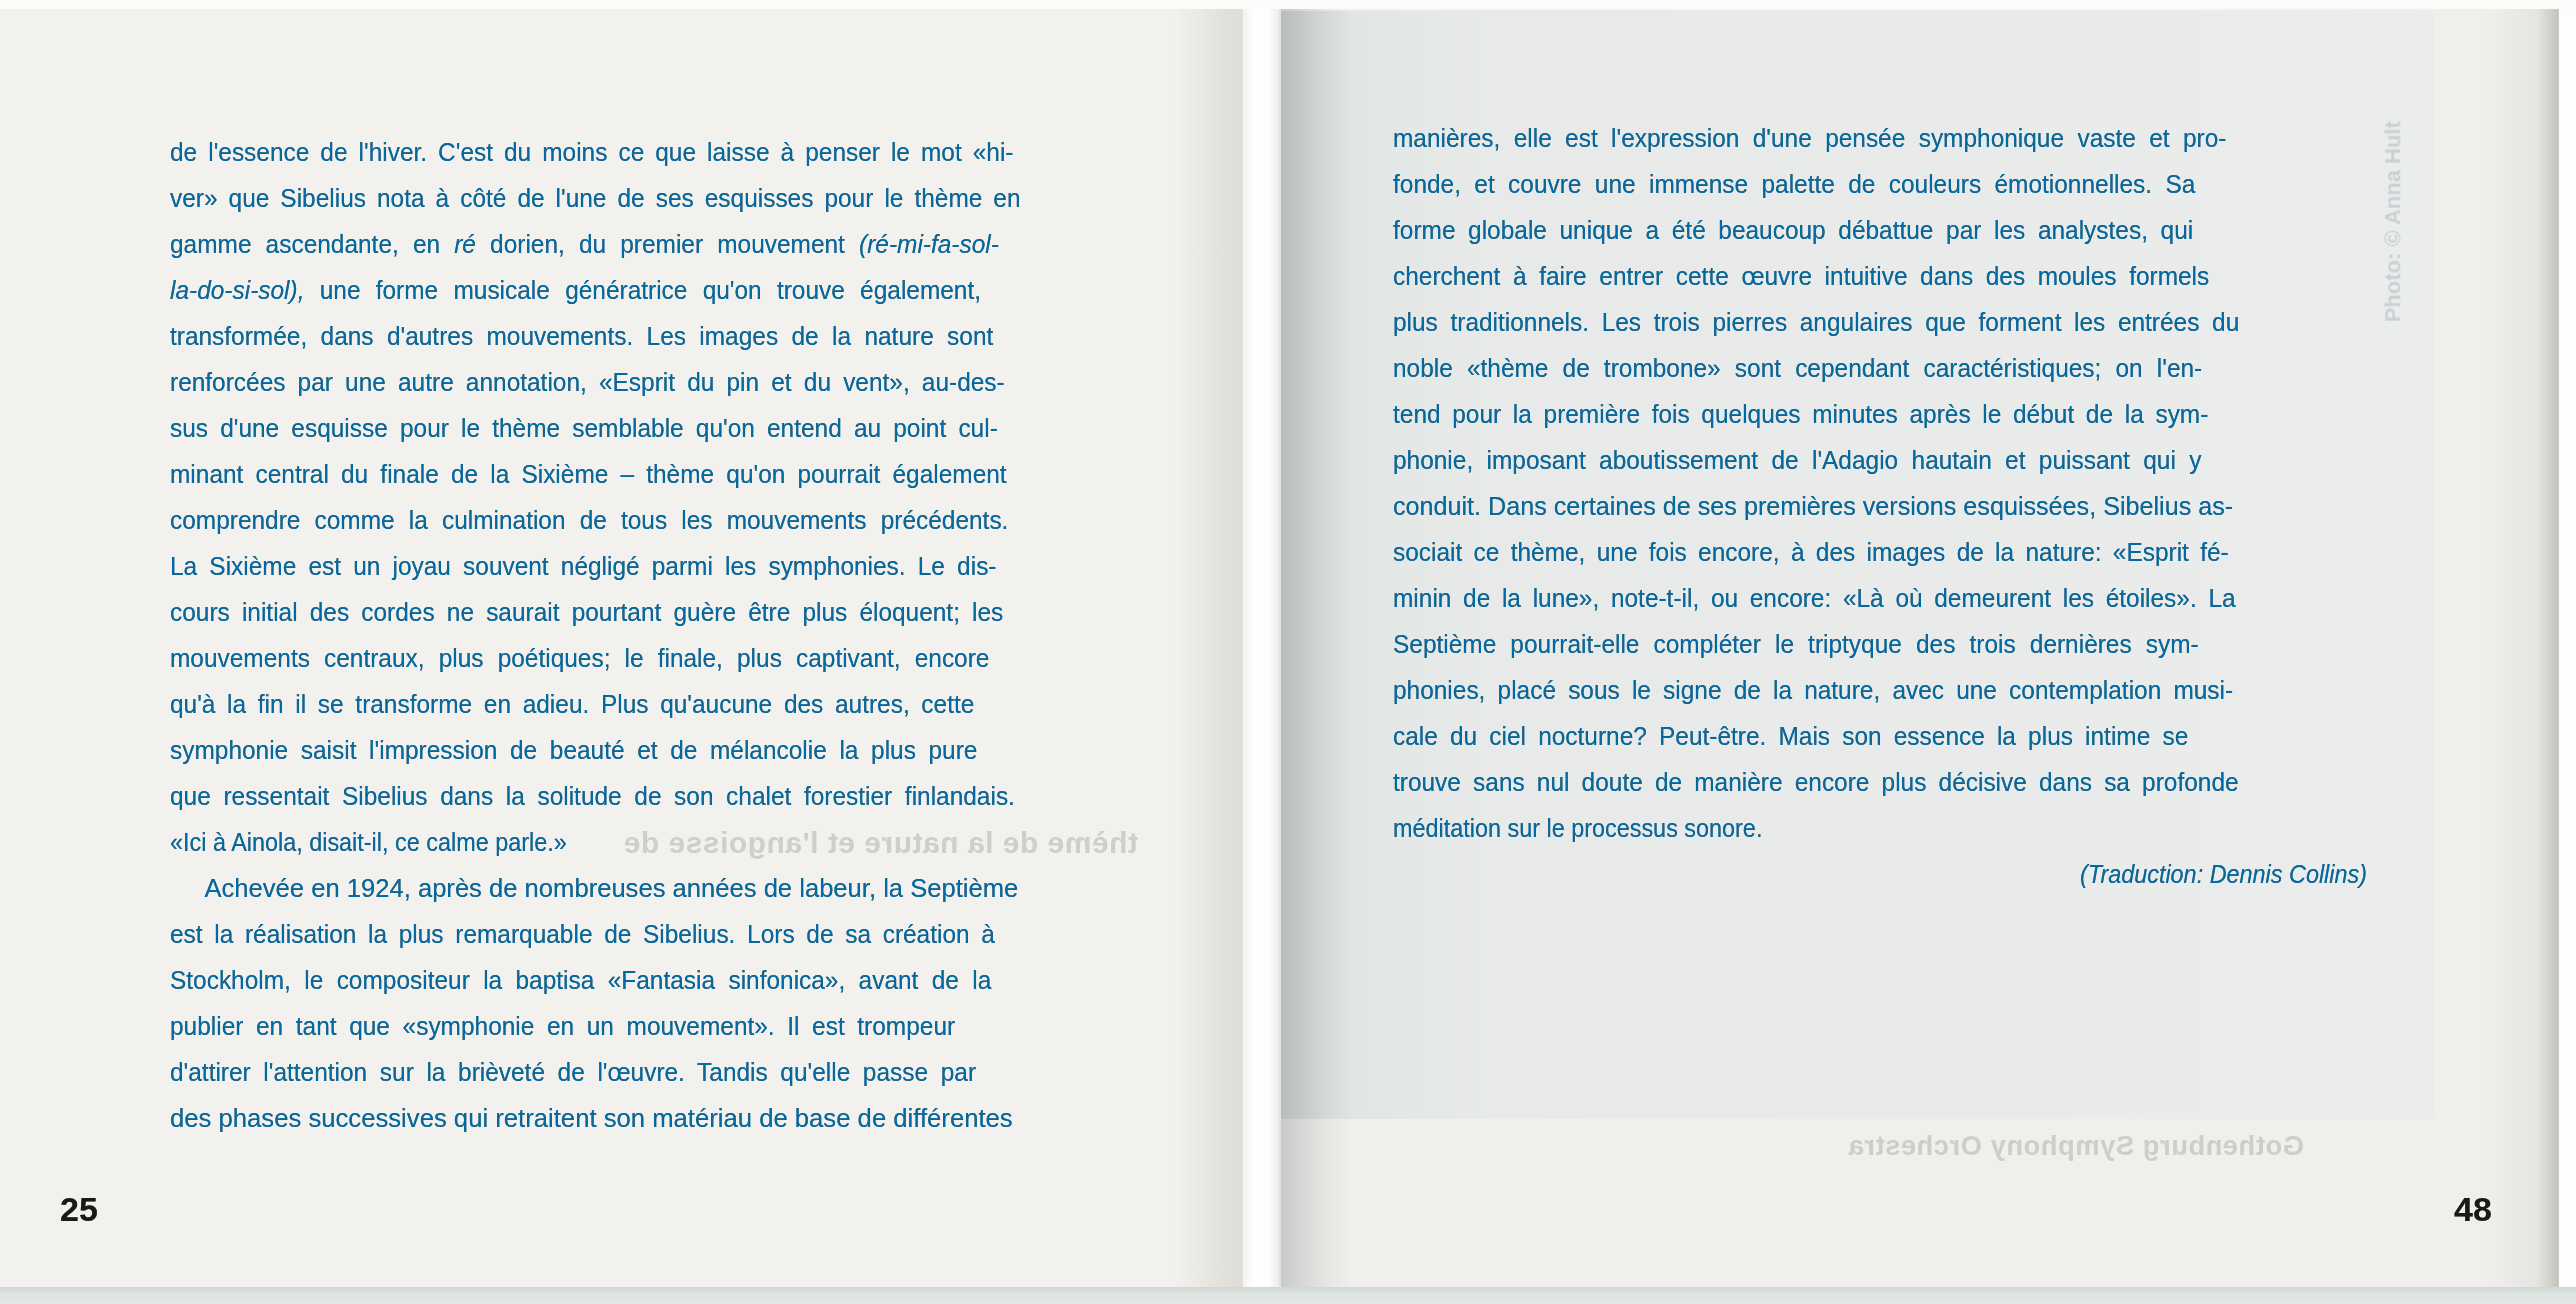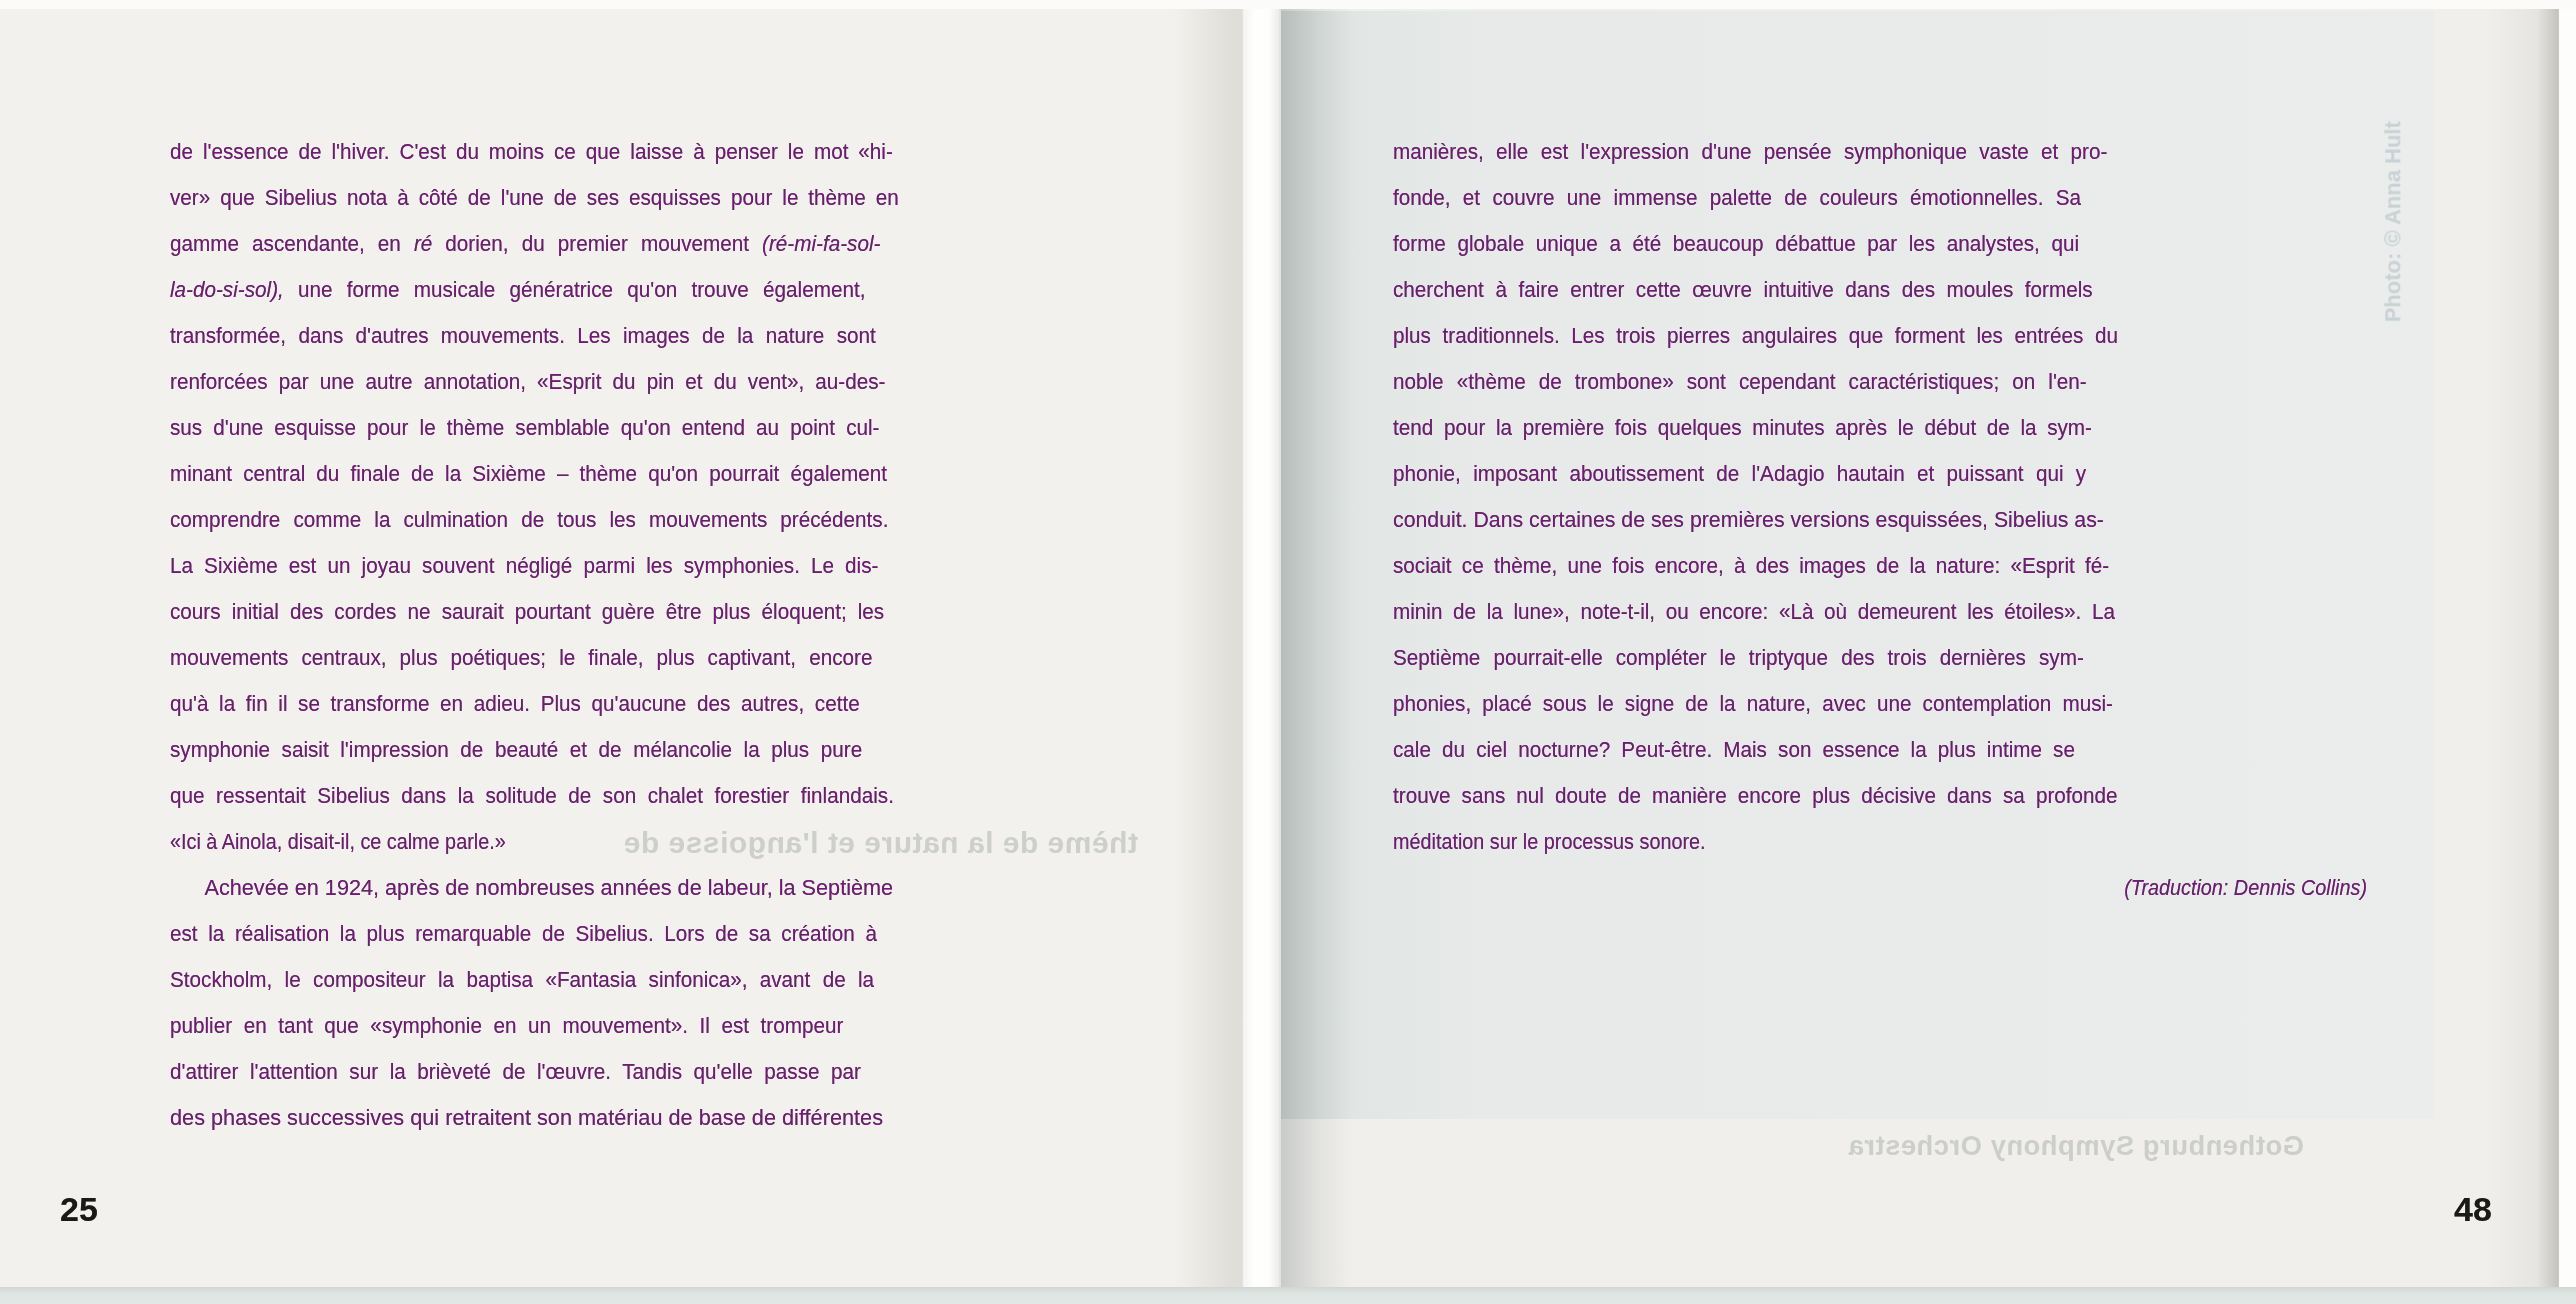--- a/index.html
+++ b/index.html
@@ -21,24 +21,24 @@
   .right-gutter-shade{left:1279px;top:9.1px;width:73px;height:1279px;
     background:linear-gradient(90deg,rgba(105,115,113,0.30) 0%,rgba(105,115,113,0.10) 55%,rgba(105,115,113,0) 100%);}
   .right-edge-shade{left:2486px;top:9.1px;width:73px;height:1279px;
     background:linear-gradient(90deg,rgba(0,0,0,0) 0%,rgba(180,180,172,0.18) 70%,rgba(140,140,132,0.45) 100%);}
   .scan-strip-right{left:2559px;top:0;width:17.4px;height:1305px;background:#fdfdfc;}
   .scan-strip-top{left:0;top:0;width:2576px;height:9.1px;background:#fbfcfa;}
   .scan-strip-bottom{left:0;top:1287px;width:2576px;height:18.3px;
     background:linear-gradient(180deg,#cfd6d3 0%,#dee4e2 35%,#e3e8e6 100%);}
 
   
-  .col{font-size:22px;line-height:46px;color:#701a75;
+  .col{font-size:26px;line-height:46px;color:#0369a1;
        text-shadow:0 0 0.5px rgba(25,25,23,0.55);}
   .col-left{left:170px;top:129px;width:978px;}
-  .col-right{left:1393px;top:129px;width:974px;}
+  .col-right{left:1393px;top:115px;width:974px;}
   .tline{white-space:nowrap;height:46px;transform-origin:0 50%;}
   .tline.right{text-align:right;transform-origin:100% 50%;}
   .tline.indent{padding-left:35px;}
   .it{font-style:italic;}
 
   .pagenum{font-size:34px;font-weight:700;color:#191917;
     text-shadow:0 0 0.5px rgba(25,25,23,0.5);}
   .pagenum-left{left:60px;top:1190px;}
   .pagenum-right{left:2454px;top:1190px;}
 

